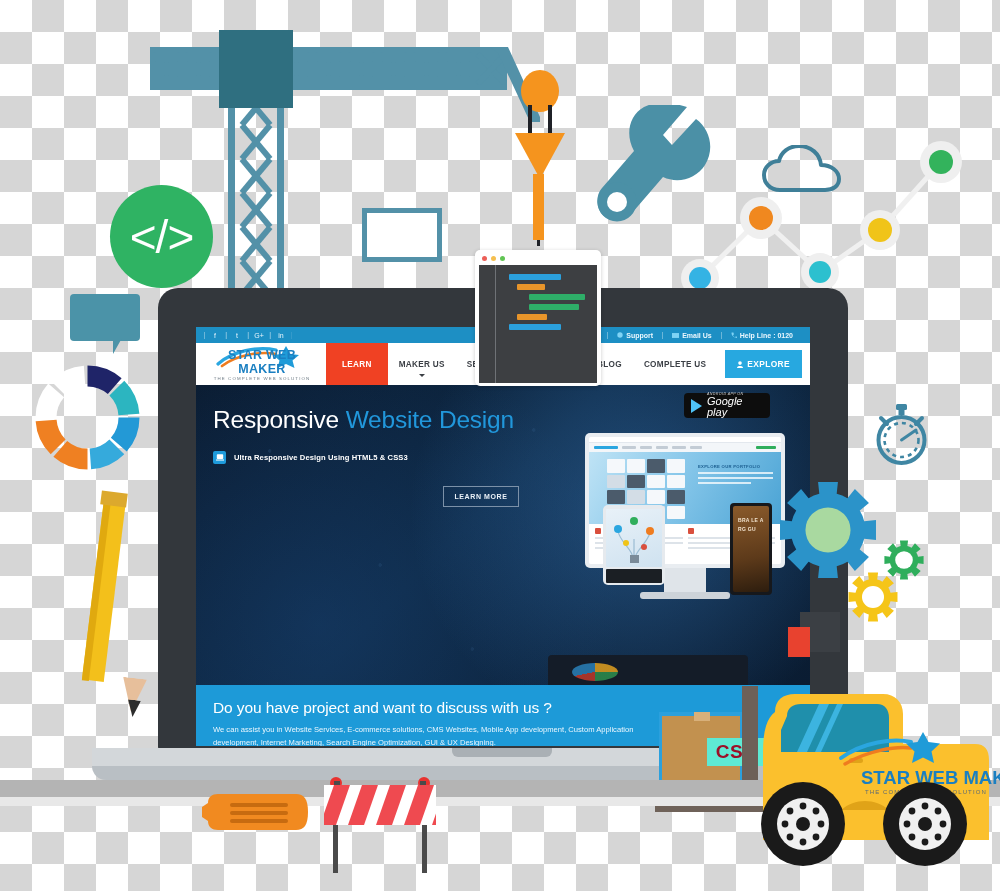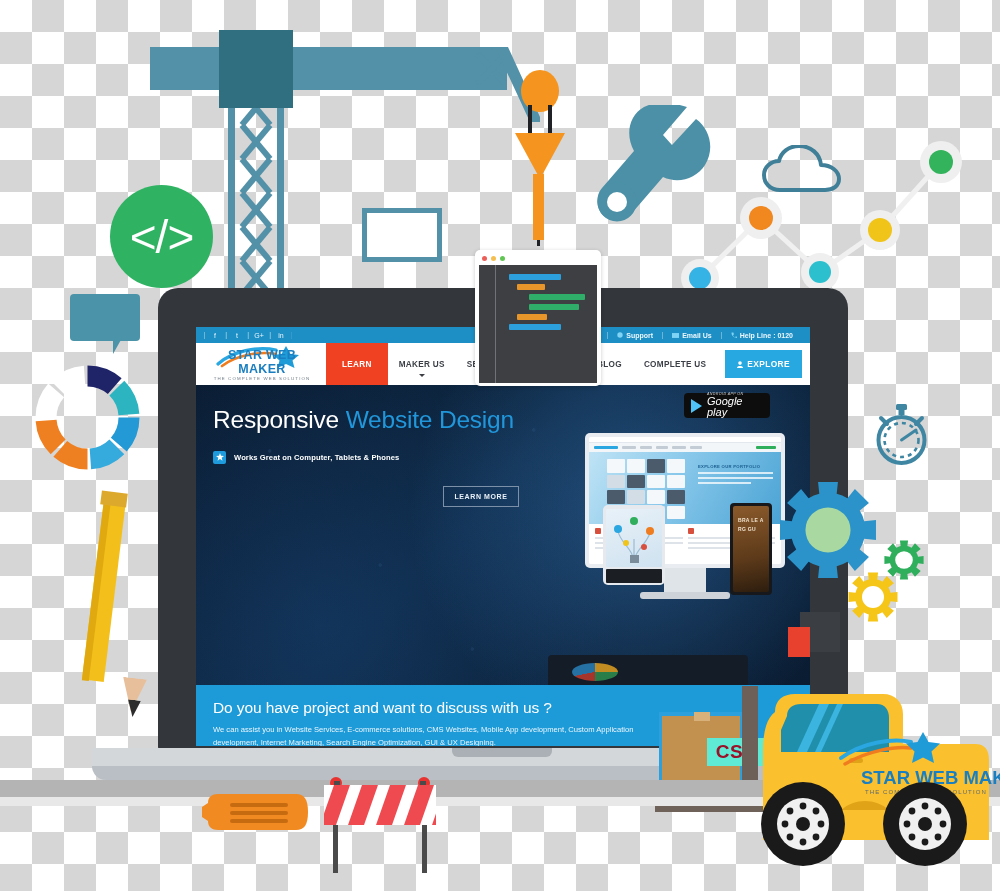--- a/index.html
+++ b/index.html
@@ -590,25 +590,26 @@
         <div class="hero-hex"></div>
 
         <div class="hero-copy">
           <div class="hero-h1">
             <span>Responsive </span><span class="accent">Website Design</span>
           </div>
 
           <div class="feat-list">
             <div class="feat">
               <span class="feat-ico">
-                <svg width="8" height="8" viewBox="0 0 10 10">
-                    <path d="M5 0 L6.3 3.5 L10 3.7 L7.1 6 L8.1 9.8 L5 7.6 L1.9 9.8 L2.9 6 L0 3.7 L3.7 3.5 Z" fill="#fff"></path>
+                <svg width="8" height="7" viewBox="0 0 10 8">
+                    <rect x="1" y="0" width="8" height="6" rx="1" fill="#fff"></rect>
+                    <rect x="0" y="6.5" width="10" height="1.3" fill="#fff"></rect>
                   </svg>
               </span>
-              <span class="feat-txt">Works Great on Computer, Tablets &amp; Phones</span>
+              <span class="feat-txt">Ultra Responsive Design Using HTML5 &amp; CSS3</span>
             </div>
           </div>
 
           <div class="learn-btn">LEARN MORE</div>
         </div>
 
         <div class="gplay">
           <span class="gplay-tri"></span>
           <span class="gplay-txt">
             <i class="gplay-small">ANDROID APP ON</i>

